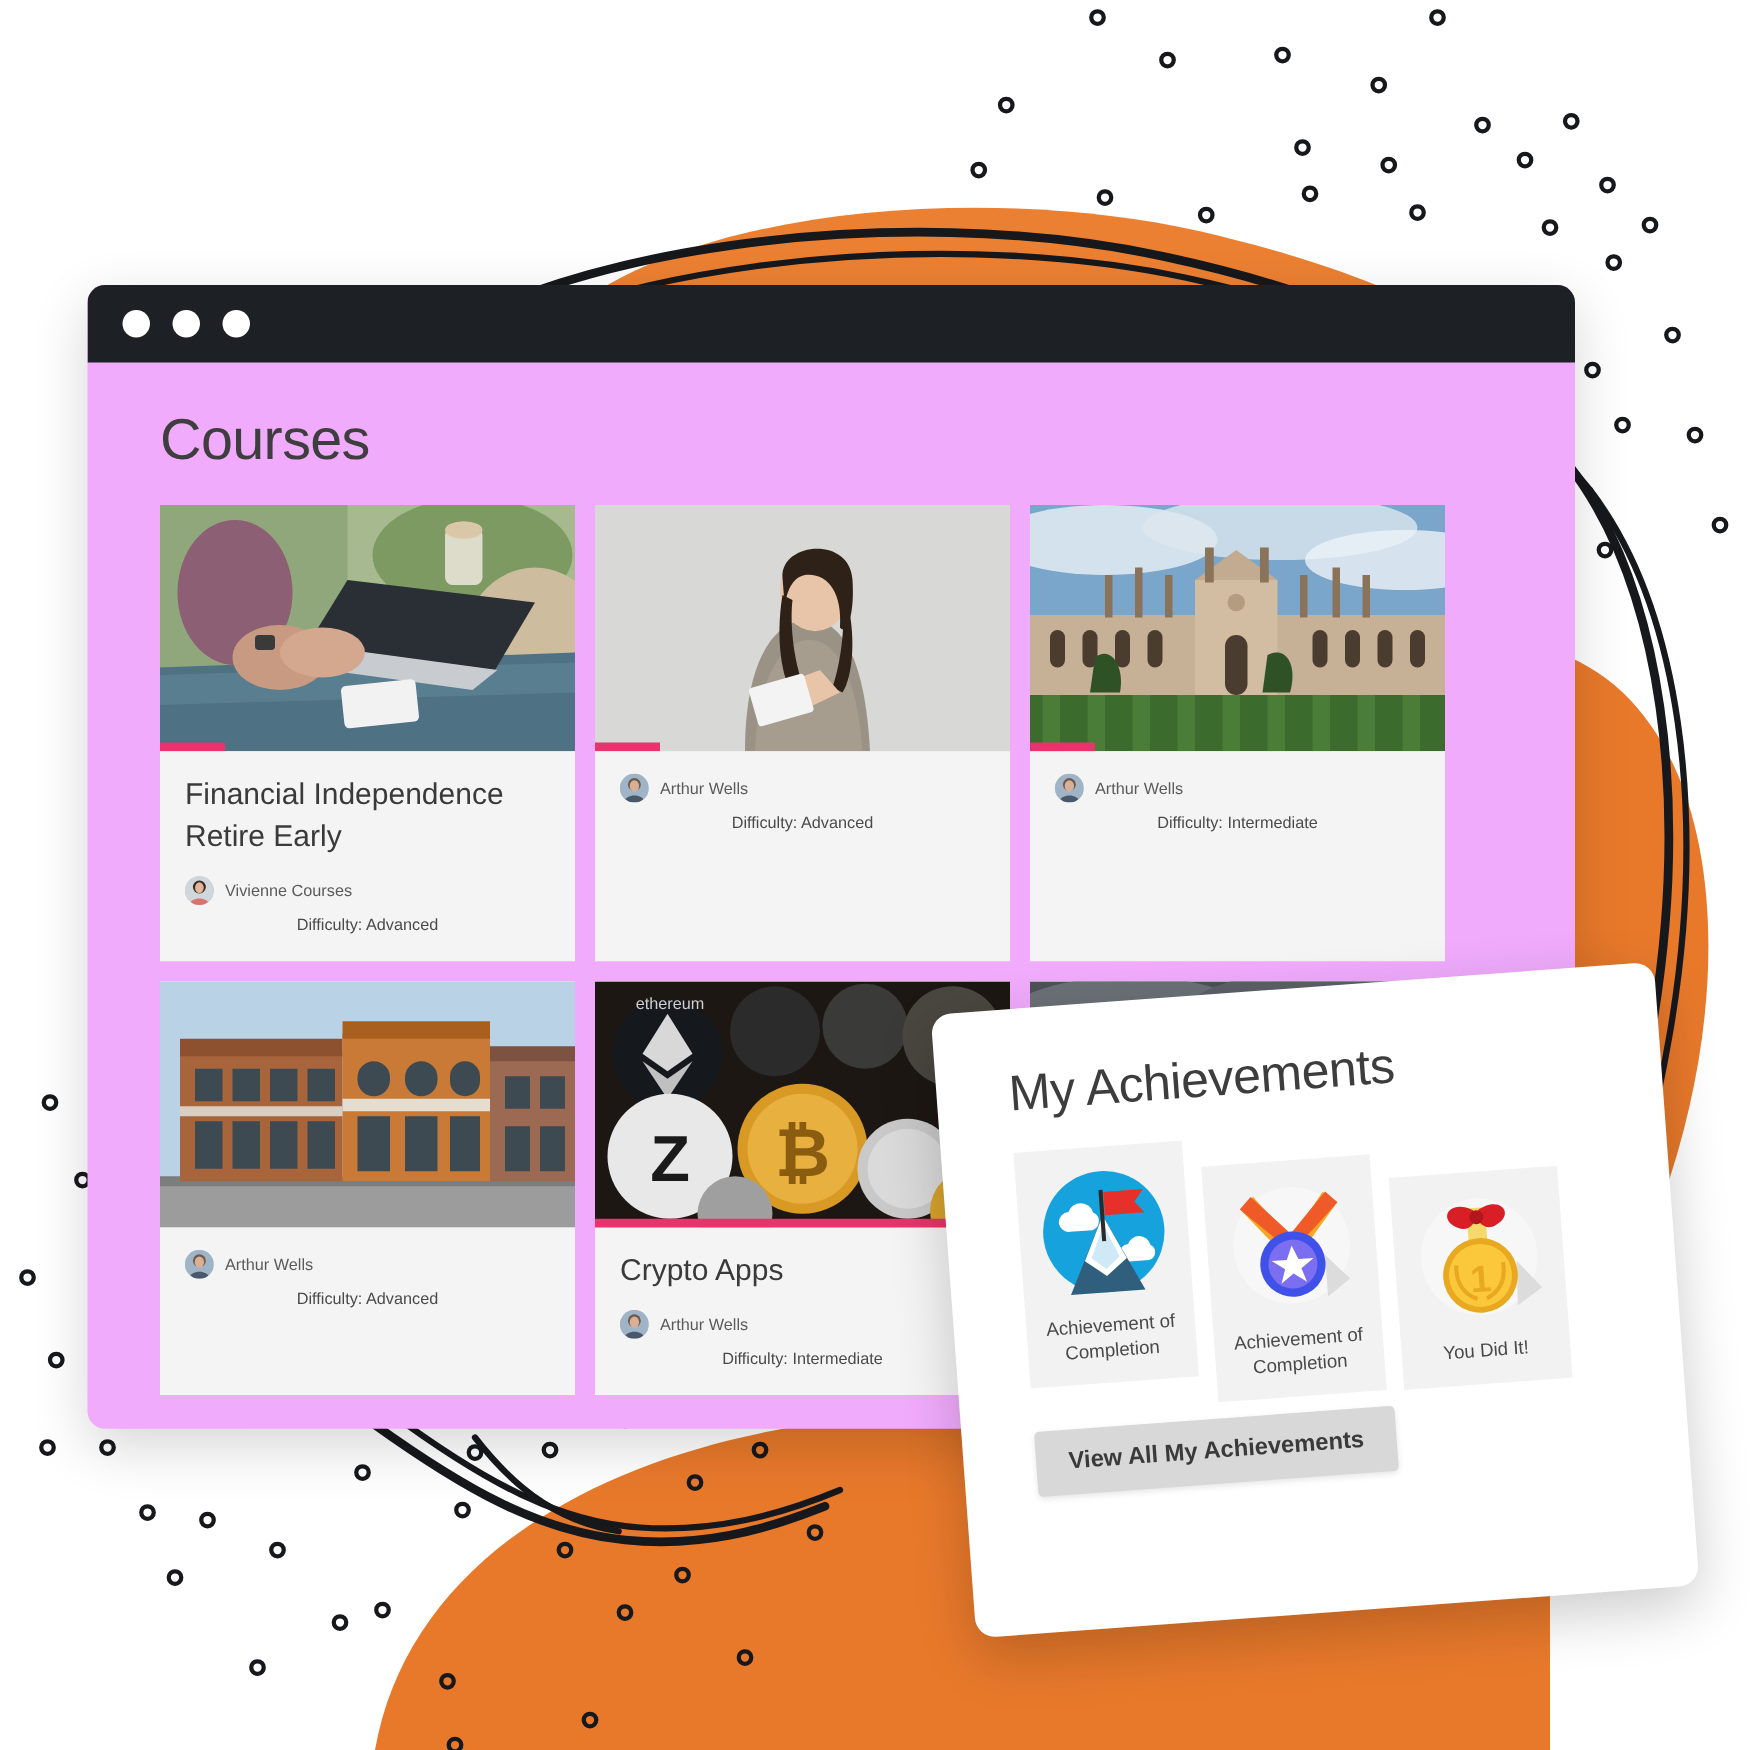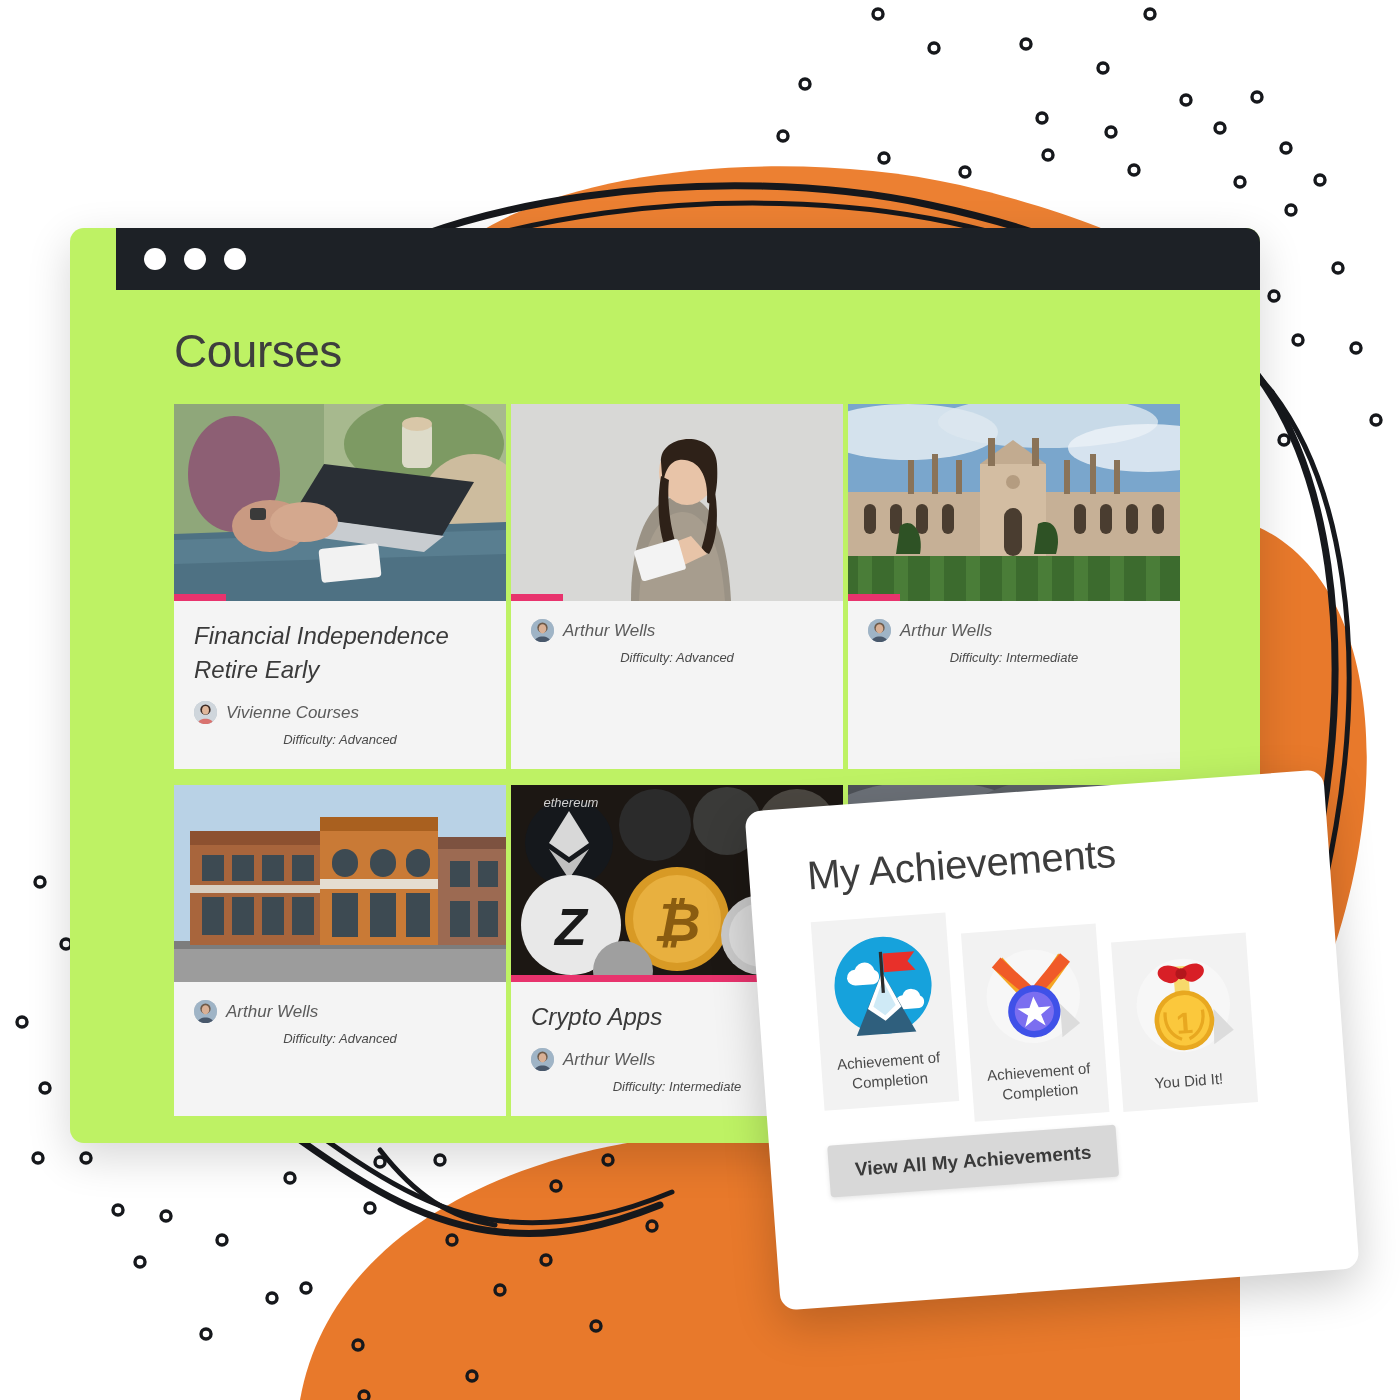--- a/index.html
+++ b/index.html
@@ -13,26 +13,25 @@
 
   
   .bg-layer { position: absolute; inset: 0; pointer-events: none; }
   .bg-svg { position: absolute; inset: 0; width: 1400px; height: 1400px; }
 
   
   .browser-window {
     position: absolute;
     left: 70px; top: 228px;
     width: 1190px; height: 915px;
-    background: #bef264;
+    background: #f0abfc;
     border-radius: 14px;
     box-shadow: 0 14px 44px rgba(0,0,0,0.16);
     overflow: hidden;
     z-index: 5;
-    padding-left: 46px;
   }
   .titlebar {
     height: 62px;
     background: #1d2126;
     display: flex;
     align-items: center;
     padding-left: 28px;
     gap: 18px;
   }
   .dot { width: 22px; height: 22px; border-radius: 50%; background: #ffffff; }
@@ -44,22 +43,21 @@
     font-weight: 400;
     color: #3e3e3e;
     letter-spacing: -0.5px;
     margin-bottom: 26px;
   }
 
   
   .course-grid {
     display: grid;
     grid-template-columns: repeat(3, 332px);
-    gap: 16px 5px;
-    font-style: italic;
+    gap: 16px 16px;
   }
   .course-card {
     background: #f4f4f4;
     position: relative;
     overflow: hidden;
   }
   .card-thumb {
     height: 197px;
     position: relative;
     overflow: hidden;
@@ -86,21 +84,21 @@
   }
   .card-meta { display: flex; align-items: center; gap: 9px; margin-bottom: 8px; }
   .avatar {
     width: 23px; height: 23px;
     border-radius: 50%;
     overflow: hidden;
     flex: none;
     background: #b9c3cc;
   }
   .avatar svg { display: block; width: 100%; height: 100%; }
-  .instructor { font-size: 17px; color: #5b5b5b; }
+  .instructor { font-size: 13px; color: #5b5b5b; }
   .difficulty { font-size: 13px; color: #4a4a4a; text-align: center; }
 
   
   .achievements-panel {
     position: absolute;
     left: 762px; top: 790px;
     width: 580px; height: 500px;
     background: #ffffff;
     border-radius: 16px;
     box-shadow: 0 16px 46px rgba(0,0,0,0.20);

